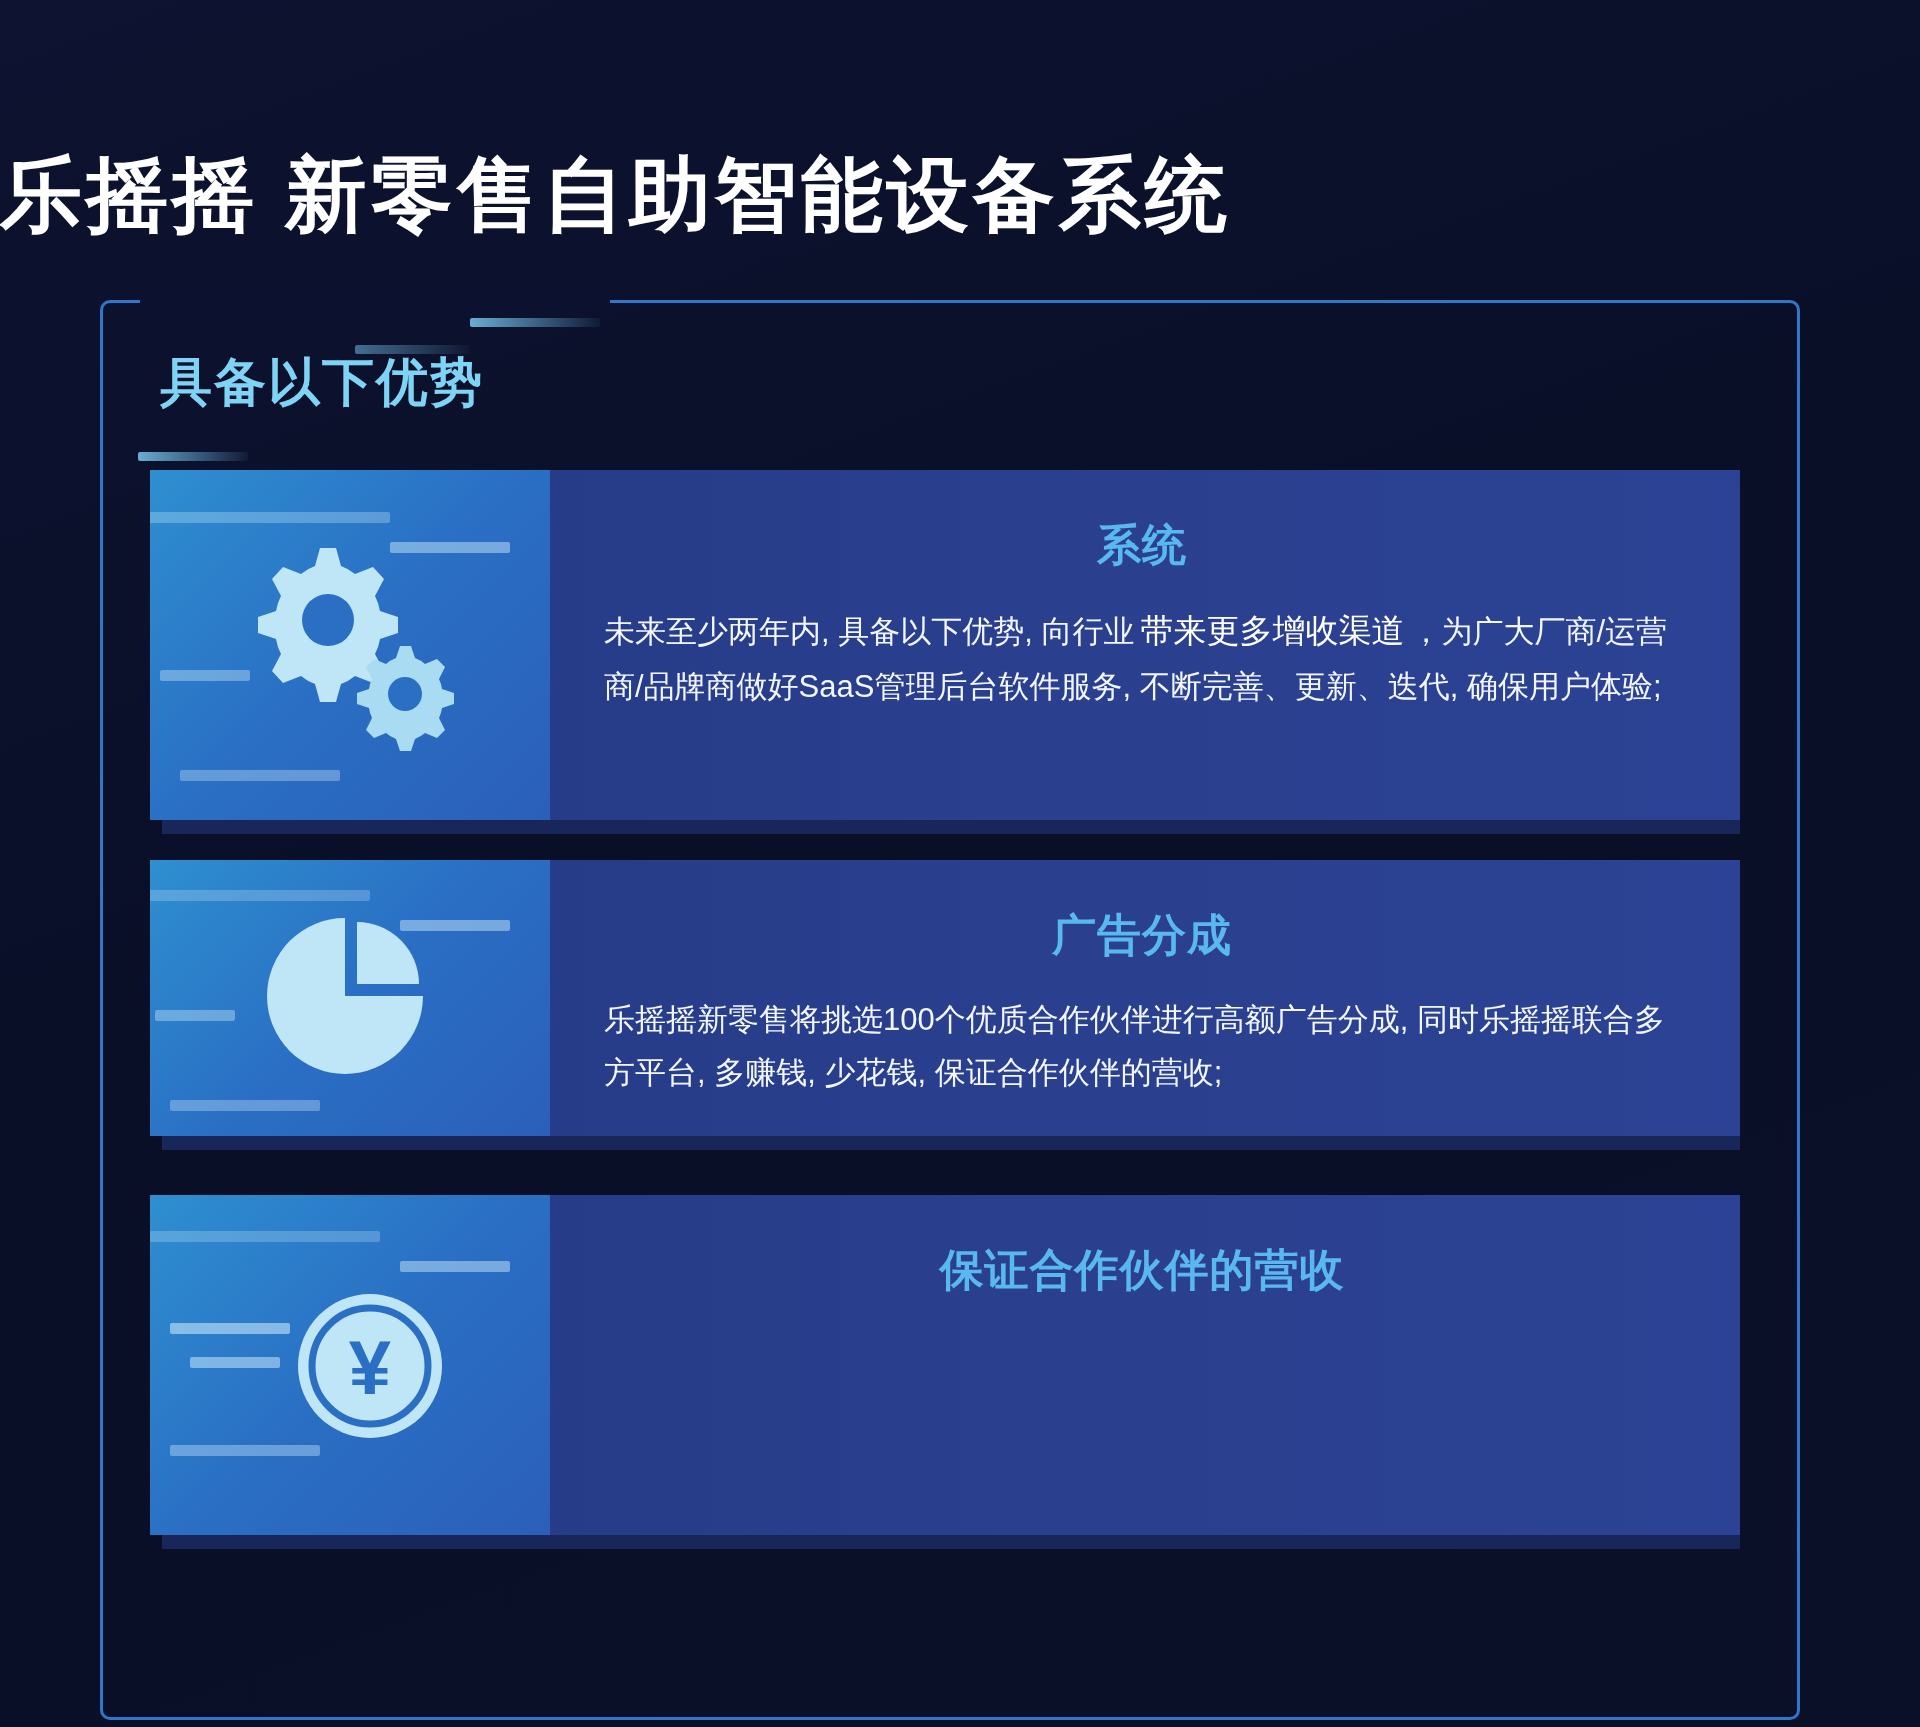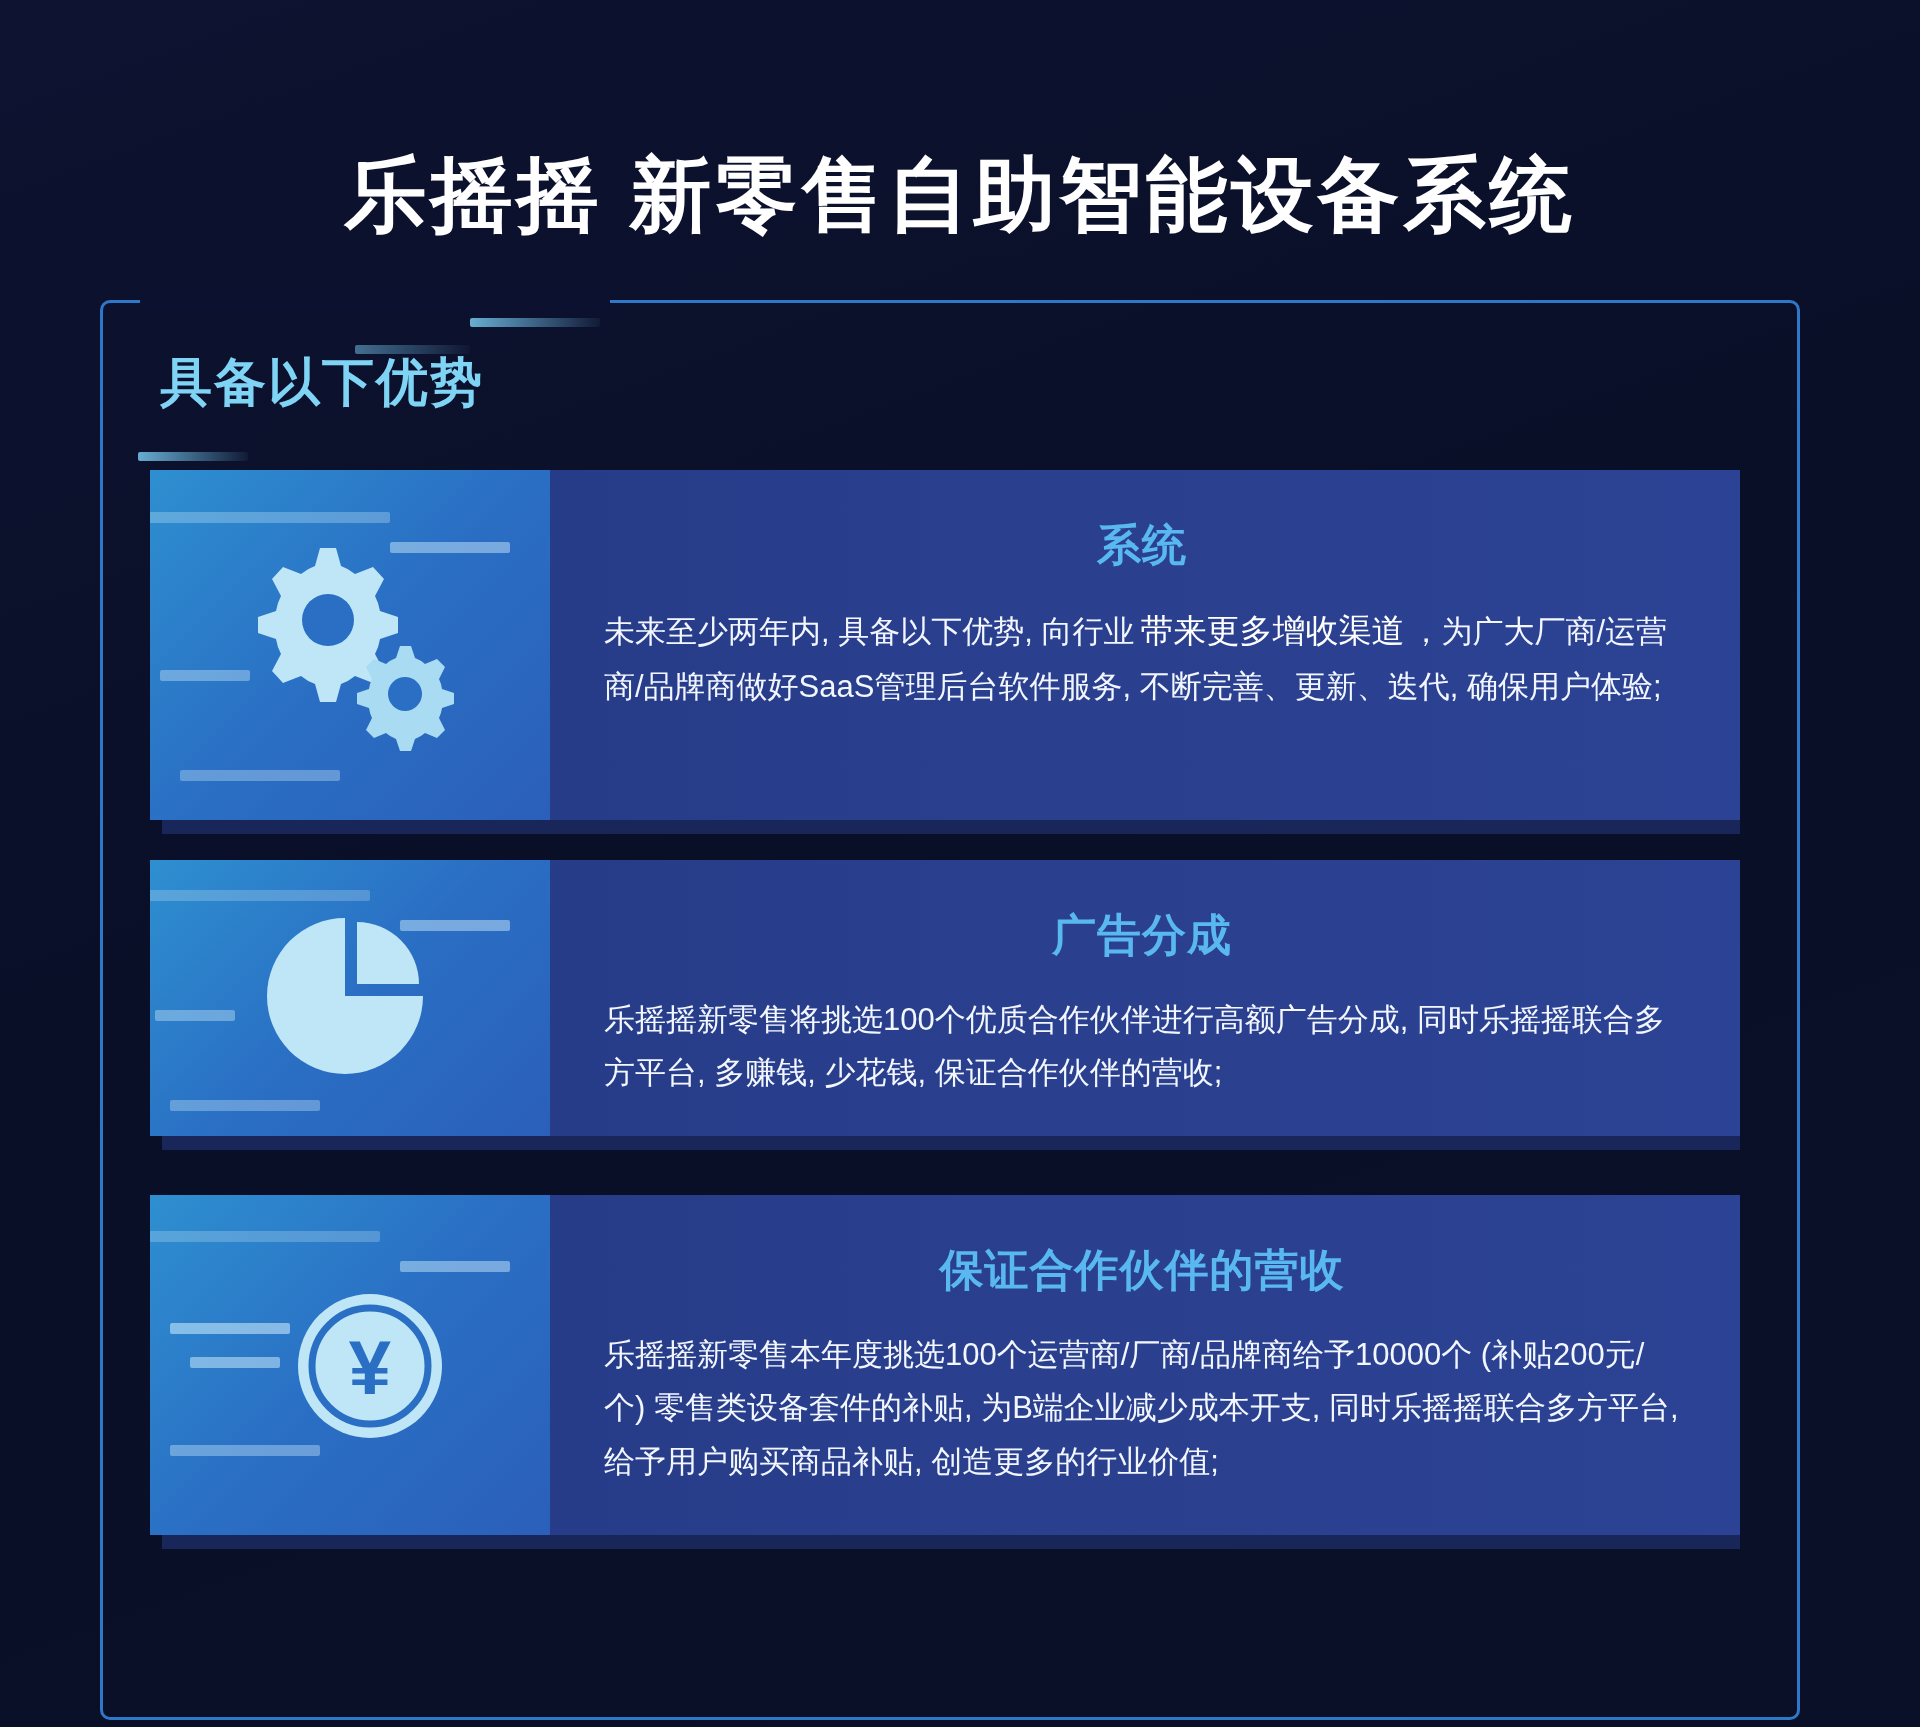--- a/index.html
+++ b/index.html
@@ -15,21 +15,21 @@
     position: relative;
     background: linear-gradient(160deg, #0d1330 0%, #0a0f28 45%, #0a1028 100%);
   }
 
   
   .page-title {
     position: absolute;
     top: 150px;
     left: 0;
     width: 1920px;
-    text-align: center;
+    text-align: left;
     color: #ffffff;
     font-size: 82px;
     font-weight: bold;
     letter-spacing: 4px;
     line-height: 1.1;
     white-space: nowrap;
   }
 
   
   .panel {
@@ -226,16 +226,15 @@
           <svg width="230" height="210" viewBox="0 0 230 210" aria-hidden="true">
             <circle cx="135" cy="108" r="72" fill="#bfe6f7"></circle>
             <circle cx="135" cy="108" r="58" fill="none" stroke="#2a6fc4" stroke-width="7"></circle>
             <text x="135" y="136" text-anchor="middle" font-size="76" font-family="'Liberation Sans', sans-serif" fill="#2a6fc4" font-weight="bold">¥</text>
           </svg>
         </span>
       </div>
     </div>
     <div class="card-text">
       <div class="card-title">保证合作伙伴的营收</div>
-      <div class="card-desc">乐摇摇新零售本年度挑选100个运营商/厂商/品牌商给予10000个 (补贴200元/个) 零售类设备套件的补贴, 为B端企业减少成本开支, 同时乐摇摇联合多方平台, 给予用户购买商品补贴, 创造更多的行业价值;</div>
     </div>
   </div>
 </div>
 
 </body></html>

